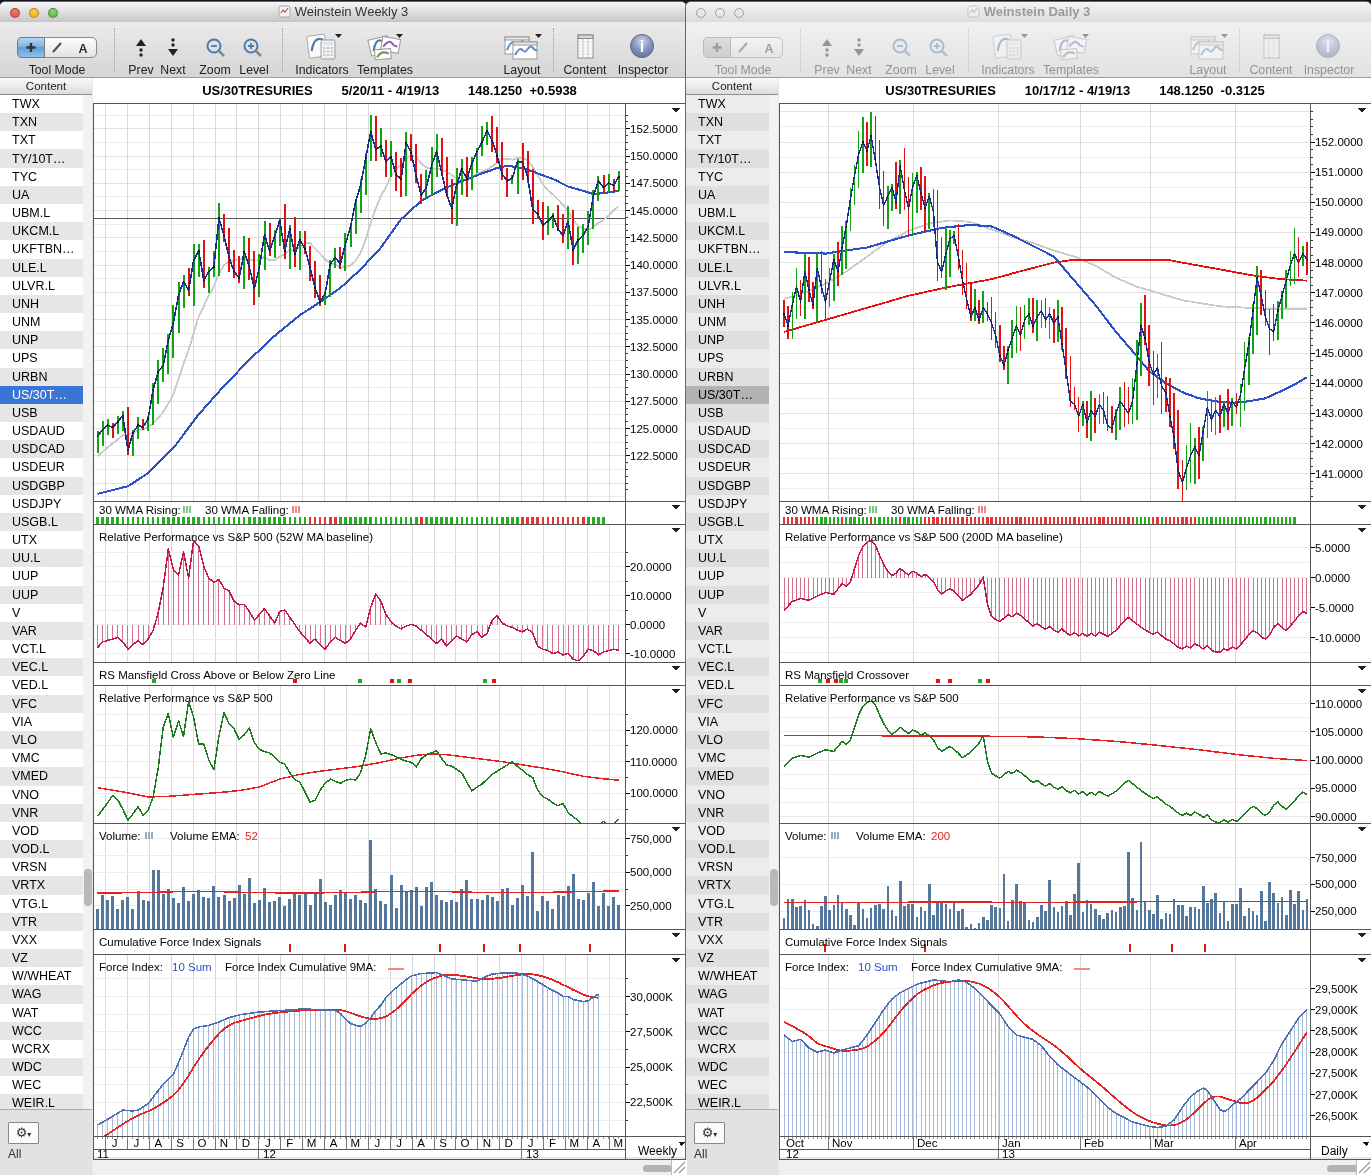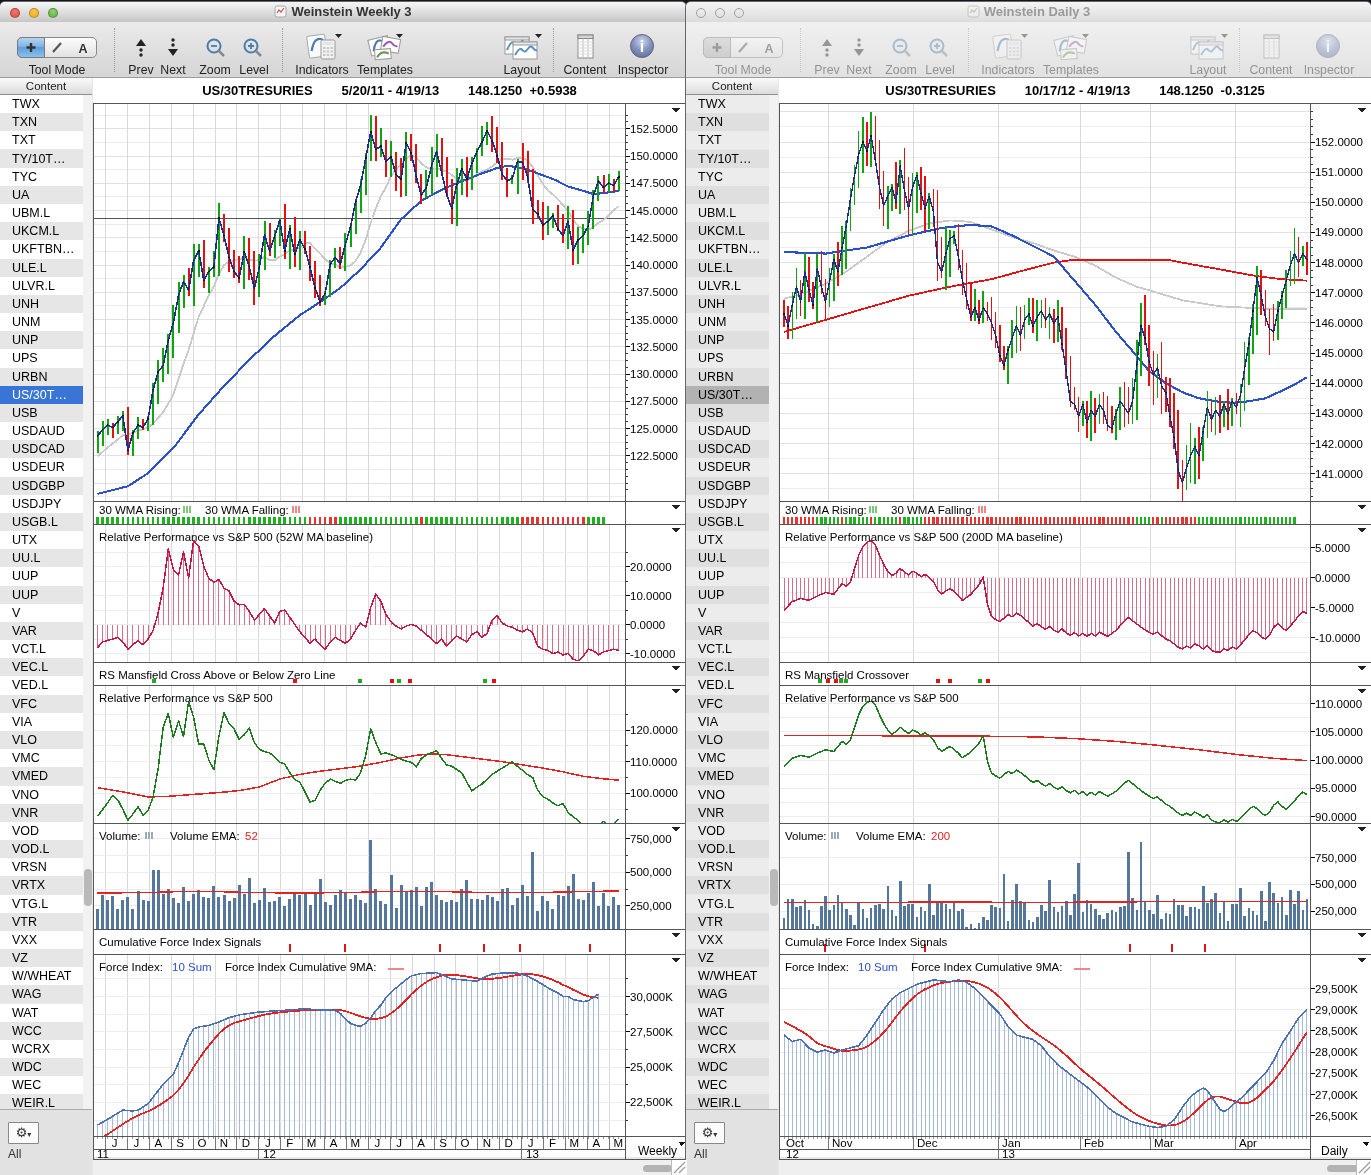--- a/index.html
+++ b/index.html
@@ -1,18 +1,18 @@
 <!DOCTYPE html>
 <html><head><meta charset="utf-8"><style>*{margin:0;padding:0}body{width:1371px;height:1175px;background:#15151f;font-family:"Liberation Sans",sans-serif;overflow:hidden;position:relative}svg text{font-family:"Liberation Sans",sans-serif}</style></head><body>
 <div style="position:absolute;left:0px;top:2px;width:686px;height:1173px;background:#e8e8e8;box-shadow:0 0 0 1px #666;border-radius:5px 5px 0 0"></div>
 <div style="position:absolute;left:0px;top:2px;width:686px;height:20px;background:linear-gradient(#f6f6f6,#c6c6c6);border-bottom:1px solid #8e8e8e;border-radius:5px 5px 0 0"></div>
 <div style="position:absolute;left:10px;top:7.5px;width:10px;height:10px;border-radius:50%;background:radial-gradient(circle at 50% 30%,#f2766c,#dd4f43);border:0.5px solid rgba(0,0,0,.25);box-sizing:border-box"></div>
 <div style="position:absolute;left:29px;top:7.5px;width:10px;height:10px;border-radius:50%;background:radial-gradient(circle at 50% 30%,#fac851,#f0a913);border:0.5px solid rgba(0,0,0,.25);box-sizing:border-box"></div>
 <div style="position:absolute;left:48px;top:7.5px;width:10px;height:10px;border-radius:50%;background:radial-gradient(circle at 50% 30%,#8fd374,#5dad3b);border:0.5px solid rgba(0,0,0,.25);box-sizing:border-box"></div>
-<div style="position:absolute;left:0px;top:2px;width:686px;height:32px;text-align:center;font-size:13px;font-weight:bold;line-height:20px;color:#333"><svg width="13" height="13" style="vertical-align:-2px;margin-right:4px;">
+<div style="position:absolute;left:0px;top:2px;width:686px;height:32px;text-align:center;font-size:13px;font-weight:normal;line-height:20px;color:#333"><svg width="13" height="13" style="vertical-align:-2px;margin-right:4px;">
       <rect x="1" y="1" width="11" height="11" rx="2" fill="#f4f4f4" stroke="#aaa"></rect>
       <path d="M3 8l2-3 2 2 3-4" stroke="#c55" stroke-width="1.2" fill="none"></path>
     </svg>Weinstein Weekly 3</div>
 <div style="position:absolute;left:0px;top:22px;width:686px;height:56px;background:linear-gradient(#eceaea,#d5d5d5);border-bottom:1px solid #9c9c9c;box-sizing:border-box"></div>
 <div style="opacity:1">
     <div style="position:absolute;left:17px;top:37px;width:80px;height:21px;border:1px solid #8a8a8a;border-radius:5px;background:linear-gradient(#fdfdfd,#e2e2e2);box-sizing:border-box"></div>
     <div style="position:absolute;left:17px;top:37px;width:28px;height:21px;border:1px solid #7a7a7a;border-radius:5px 0 0 5px;background:linear-gradient(#b6d5f0,#7fb3e3 45%,#5f9fdb 50%,#8cc0ea);box-sizing:border-box"></div>
     <svg style="position:absolute;left:17px;top:37px" width="80" height="21">
       <path d="M14 6v9M9.5 10.5h9" stroke="#333" stroke-width="2.4"></path>
       <path d="M36 15L44 6" stroke="#555" stroke-width="2.2"></path>

